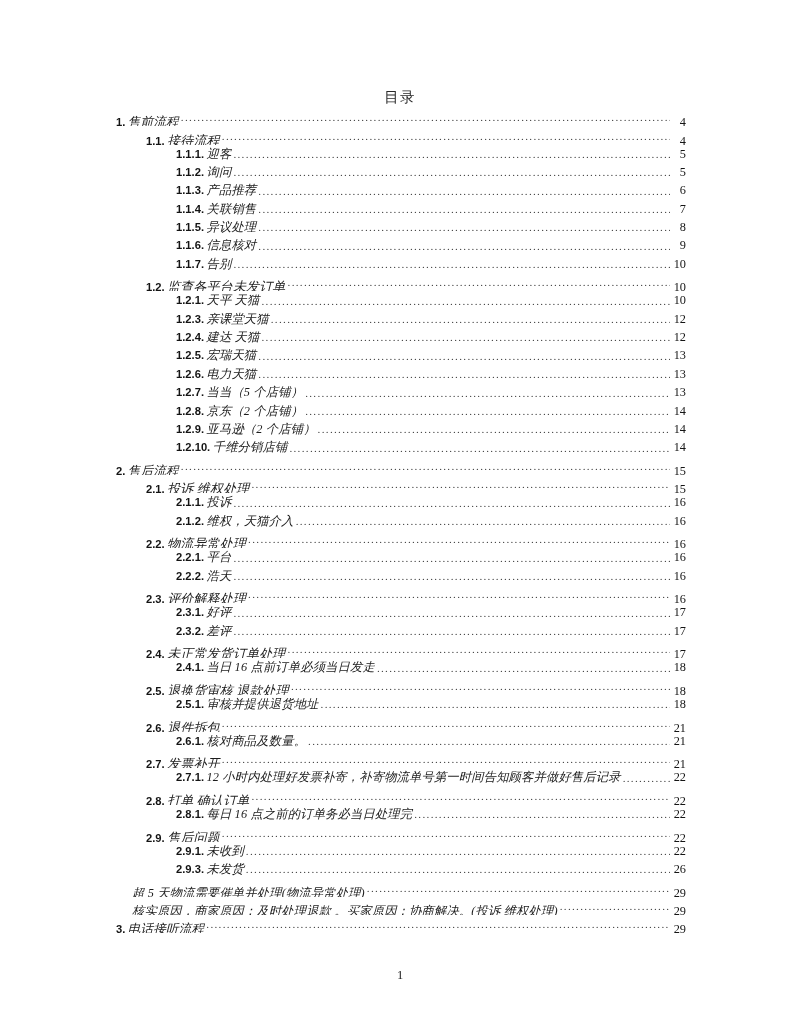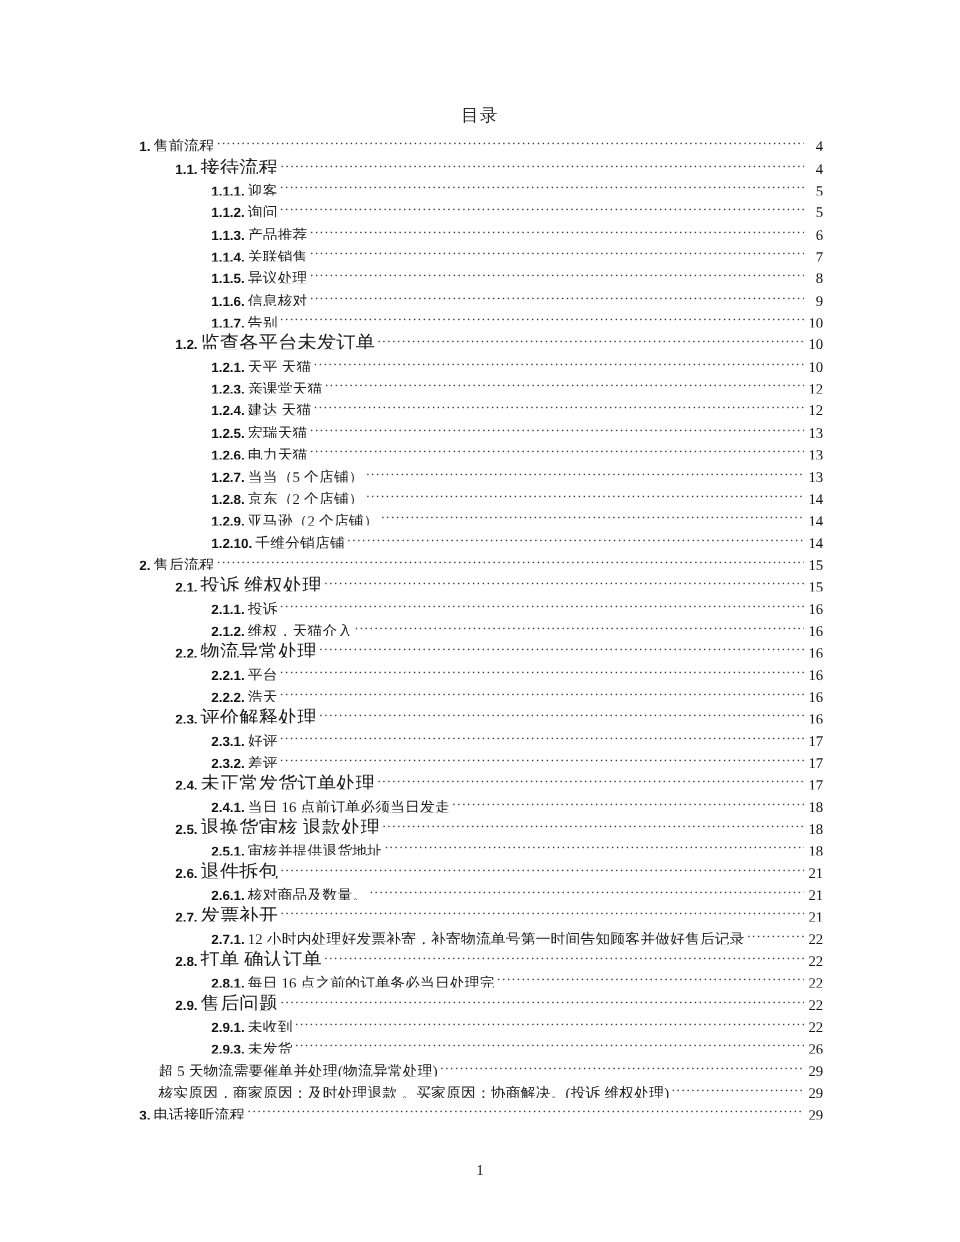--- a/index.html
+++ b/index.html
@@ -55,20 +55,21 @@
     font-family: "Liberation Sans", "DejaVu Sans", sans-serif;
     font-weight: bold;
     font-size: 11.2px;
     margin-right: 2.5px;
     color: #141414;
     flex: 0 0 auto;
   }
   .toc-entry .label {
     flex: 0 0 auto;
     letter-spacing: 0.15px;
+    font-style: italic;
   }
   .toc-entry .leader {
     flex: 1 1 auto;
     overflow: hidden;
     margin: 0 1px 0 2px;
     position: relative;
     height: 18.35px;
   }
   .toc-entry .leader::before {
     content: "........................................................................................................................................................................";
@@ -84,25 +85,25 @@
   .toc-entry .pageno {
     flex: 0 0 auto;
     text-align: right;
     font-size: 12.3px;
     color: #141414;
     min-width: 15px;
   }
   
   .lvl-1 { padding-left: 0px; }
   .lvl-2 { padding-left: 30px; }
-  .lvl-3 { padding-left: 60px; }
+  .lvl-3 { padding-left: 60px; align-items: flex-end; }
   .lvl-2n { padding-left: 16px; }
 
   .lvl-1 .label { font-size: 12.6px; }
-  .lvl-2 .label { font-size: 16px; }
+  .lvl-2 .label { font-size: 13px; }
   .lvl-3 .label { font-size: 12.3px; }
 
   .page-footer {
     position: absolute;
     left: 0;
     top: 968px;
     width: 800px;
     text-align: center;
     font-size: 12.5px;
     color: #1a1a1a;

